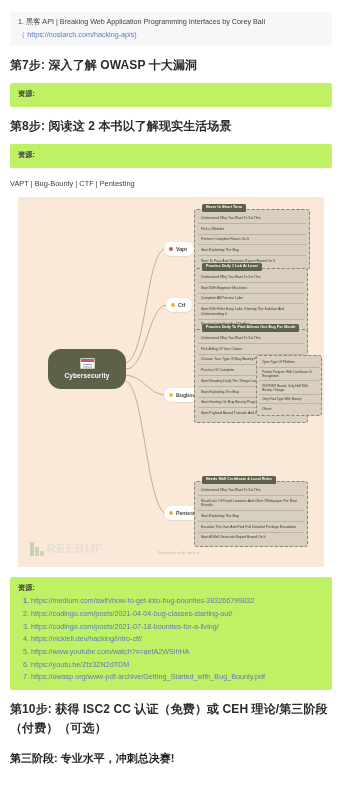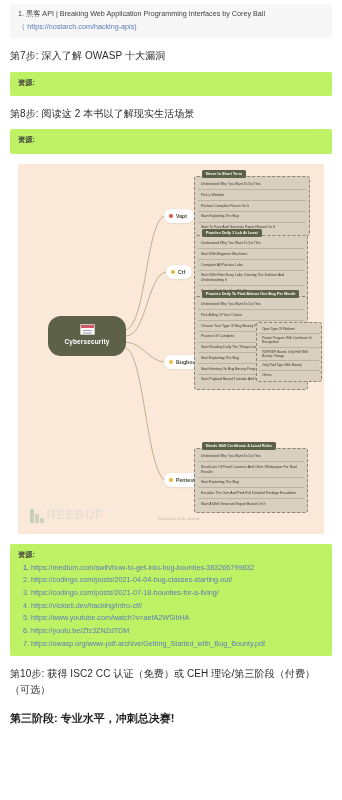--- a/index.html
+++ b/index.html
@@ -7,21 +7,21 @@
   body {
     width: 342px;
     height: 800px;
     background: #ffffff;
     font-family: "Liberation Sans", "DejaVu Sans", sans-serif;
     font-size: 7.2px;
     line-height: 1.55;
     color: #3d3d3d;
     overflow: hidden;
   }
-  .page { padding: 4px 10px; width: 342px; }
+  .page { padding: 12px 10px; width: 342px; }
 
   
   .callout {
     background: #bef264;
     border-radius: 2px;
     padding: 5px 8px 6px 8px;
     margin: 0 0 10px 0;
   }
   .res-title {
     font-weight: bold;
@@ -48,22 +48,22 @@
   .top-frag {
     background: #f7f7f7;
     padding: 4px 8px 6px 8px;
     margin: 0 0 10px 0;
   }
   .top-frag .ln { color: #3d3d3d; padding-left: 12px; text-indent: -12px; }
   .top-frag .ln2 { color: #5b7cb8; margin-top: 2px; }
 
   
   h3.step {
-    font-size: 10px;
-    font-weight: normal;
+    font-size: 12px;
+    font-weight: bold;
     color: #2b2b2b;
     margin: 10px 0 8px 0;
     letter-spacing: 0.1px;
   }
   h3.stage {
     font-size: 11px;
     font-weight: bold;
     color: #1f1f1f;
     margin: 13px 0 9px 0;
   }
@@ -201,20 +201,21 @@
   <h3 class="step">第7步: 深入了解 OWASP 十大漏洞</h3>
   <div class="callout">
     <div class="res-title">资源:</div>
   </div>
 
   <h3 class="step">第8步: 阅读这 2 本书以了解现实生活场景</h3>
   <div class="callout">
     <div class="res-title">资源:</div>
   </div>
 
+  <p class="choices">VAPT | Bug-Bounty | CTF | Pentesting</p>
 
   <div class="figure">
     <svg class="mm-svg" viewBox="0 0 306 370" preserveAspectRatio="none">
       <g fill="none" stroke="#b89a7e" stroke-width="0.8">
         <path d="M108 166 C 128 160, 128 60, 146 52"></path>
         <path d="M108 172 C 128 172, 130 110, 148 108"></path>
         <path d="M108 178 C 126 180, 130 196, 146 198"></path>
         <path d="M108 184 C 126 192, 128 300, 146 316"></path>
       </g>
     </svg>

